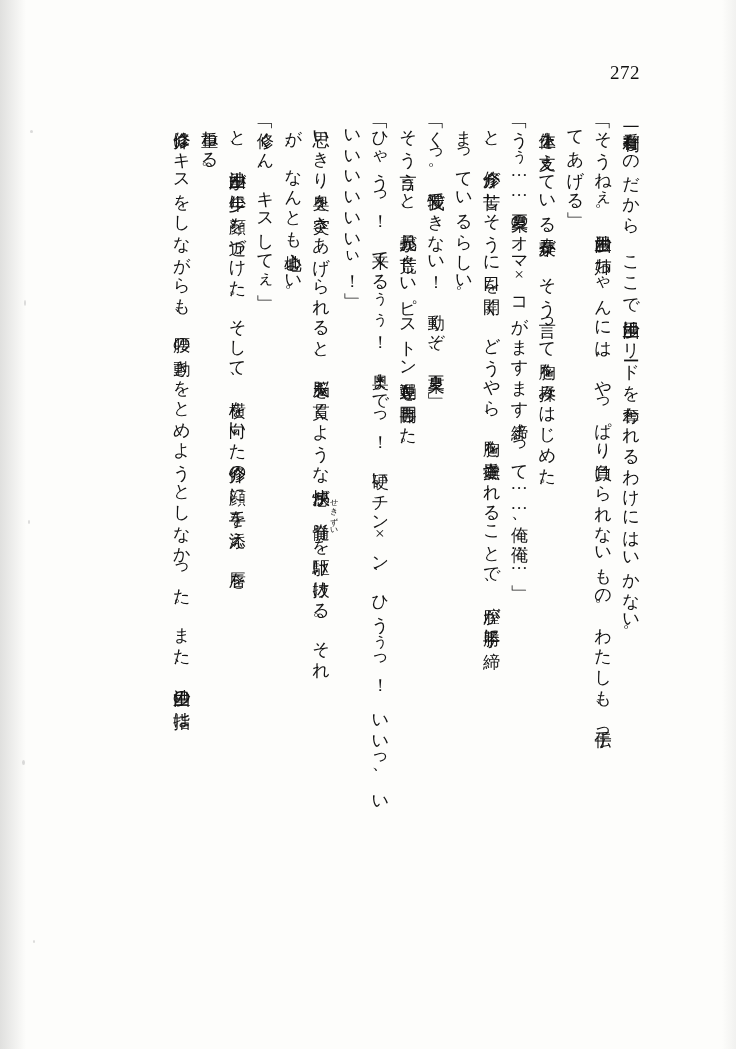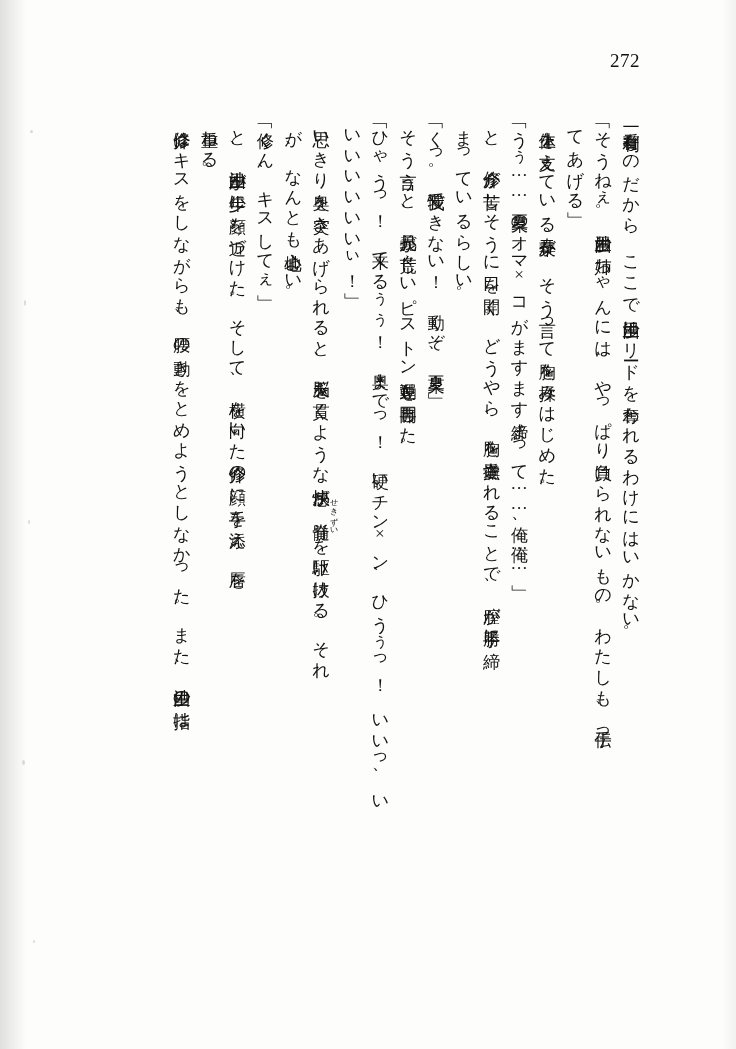--- a/index.html
+++ b/index.html
@@ -29,21 +29,21 @@
   #page::after {
     content: "";
     position: absolute;
     top: 0; right: 0;
     width: 14px; height: 100%;
     background: linear-gradient(to left, rgba(140,140,140,0.10), rgba(255,255,255,0));
     pointer-events: none;
   }
   .page-number {
     position: absolute;
-    top: 50px;
+    top: 62px;
     right: 96px;
     font-size: 19px;
     color: #111;
     letter-spacing: 0.5px;
   }
   .body-text {
     position: absolute;
     top: 118px;
     right: 92px;
     left: 96px;

